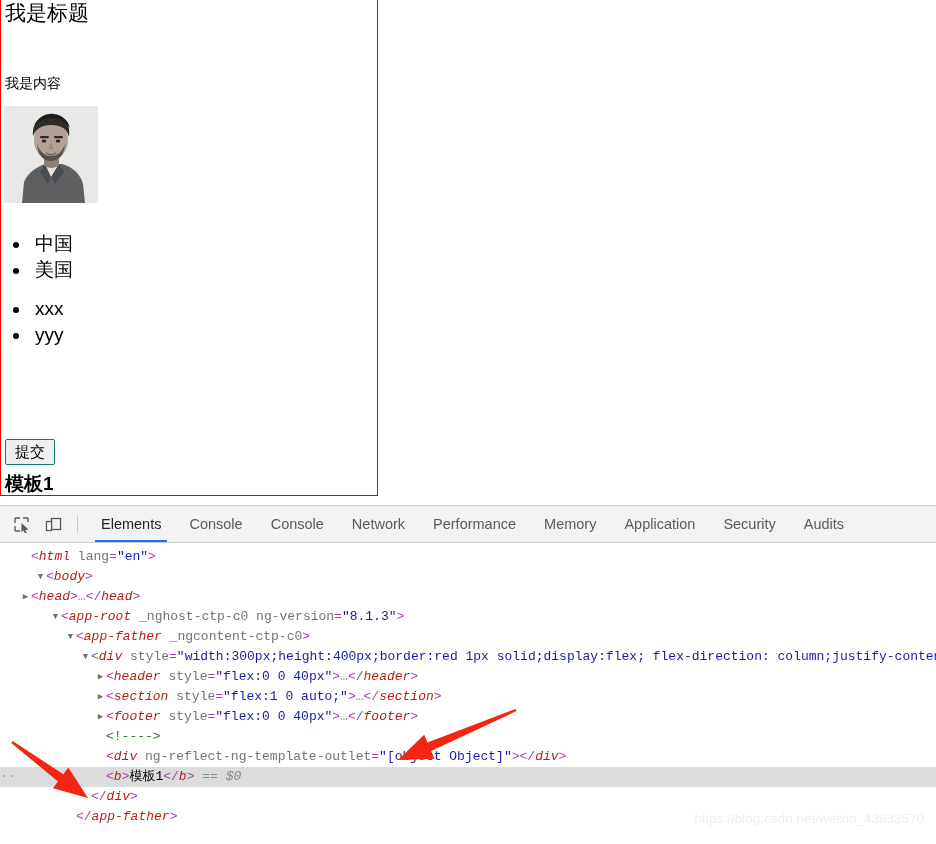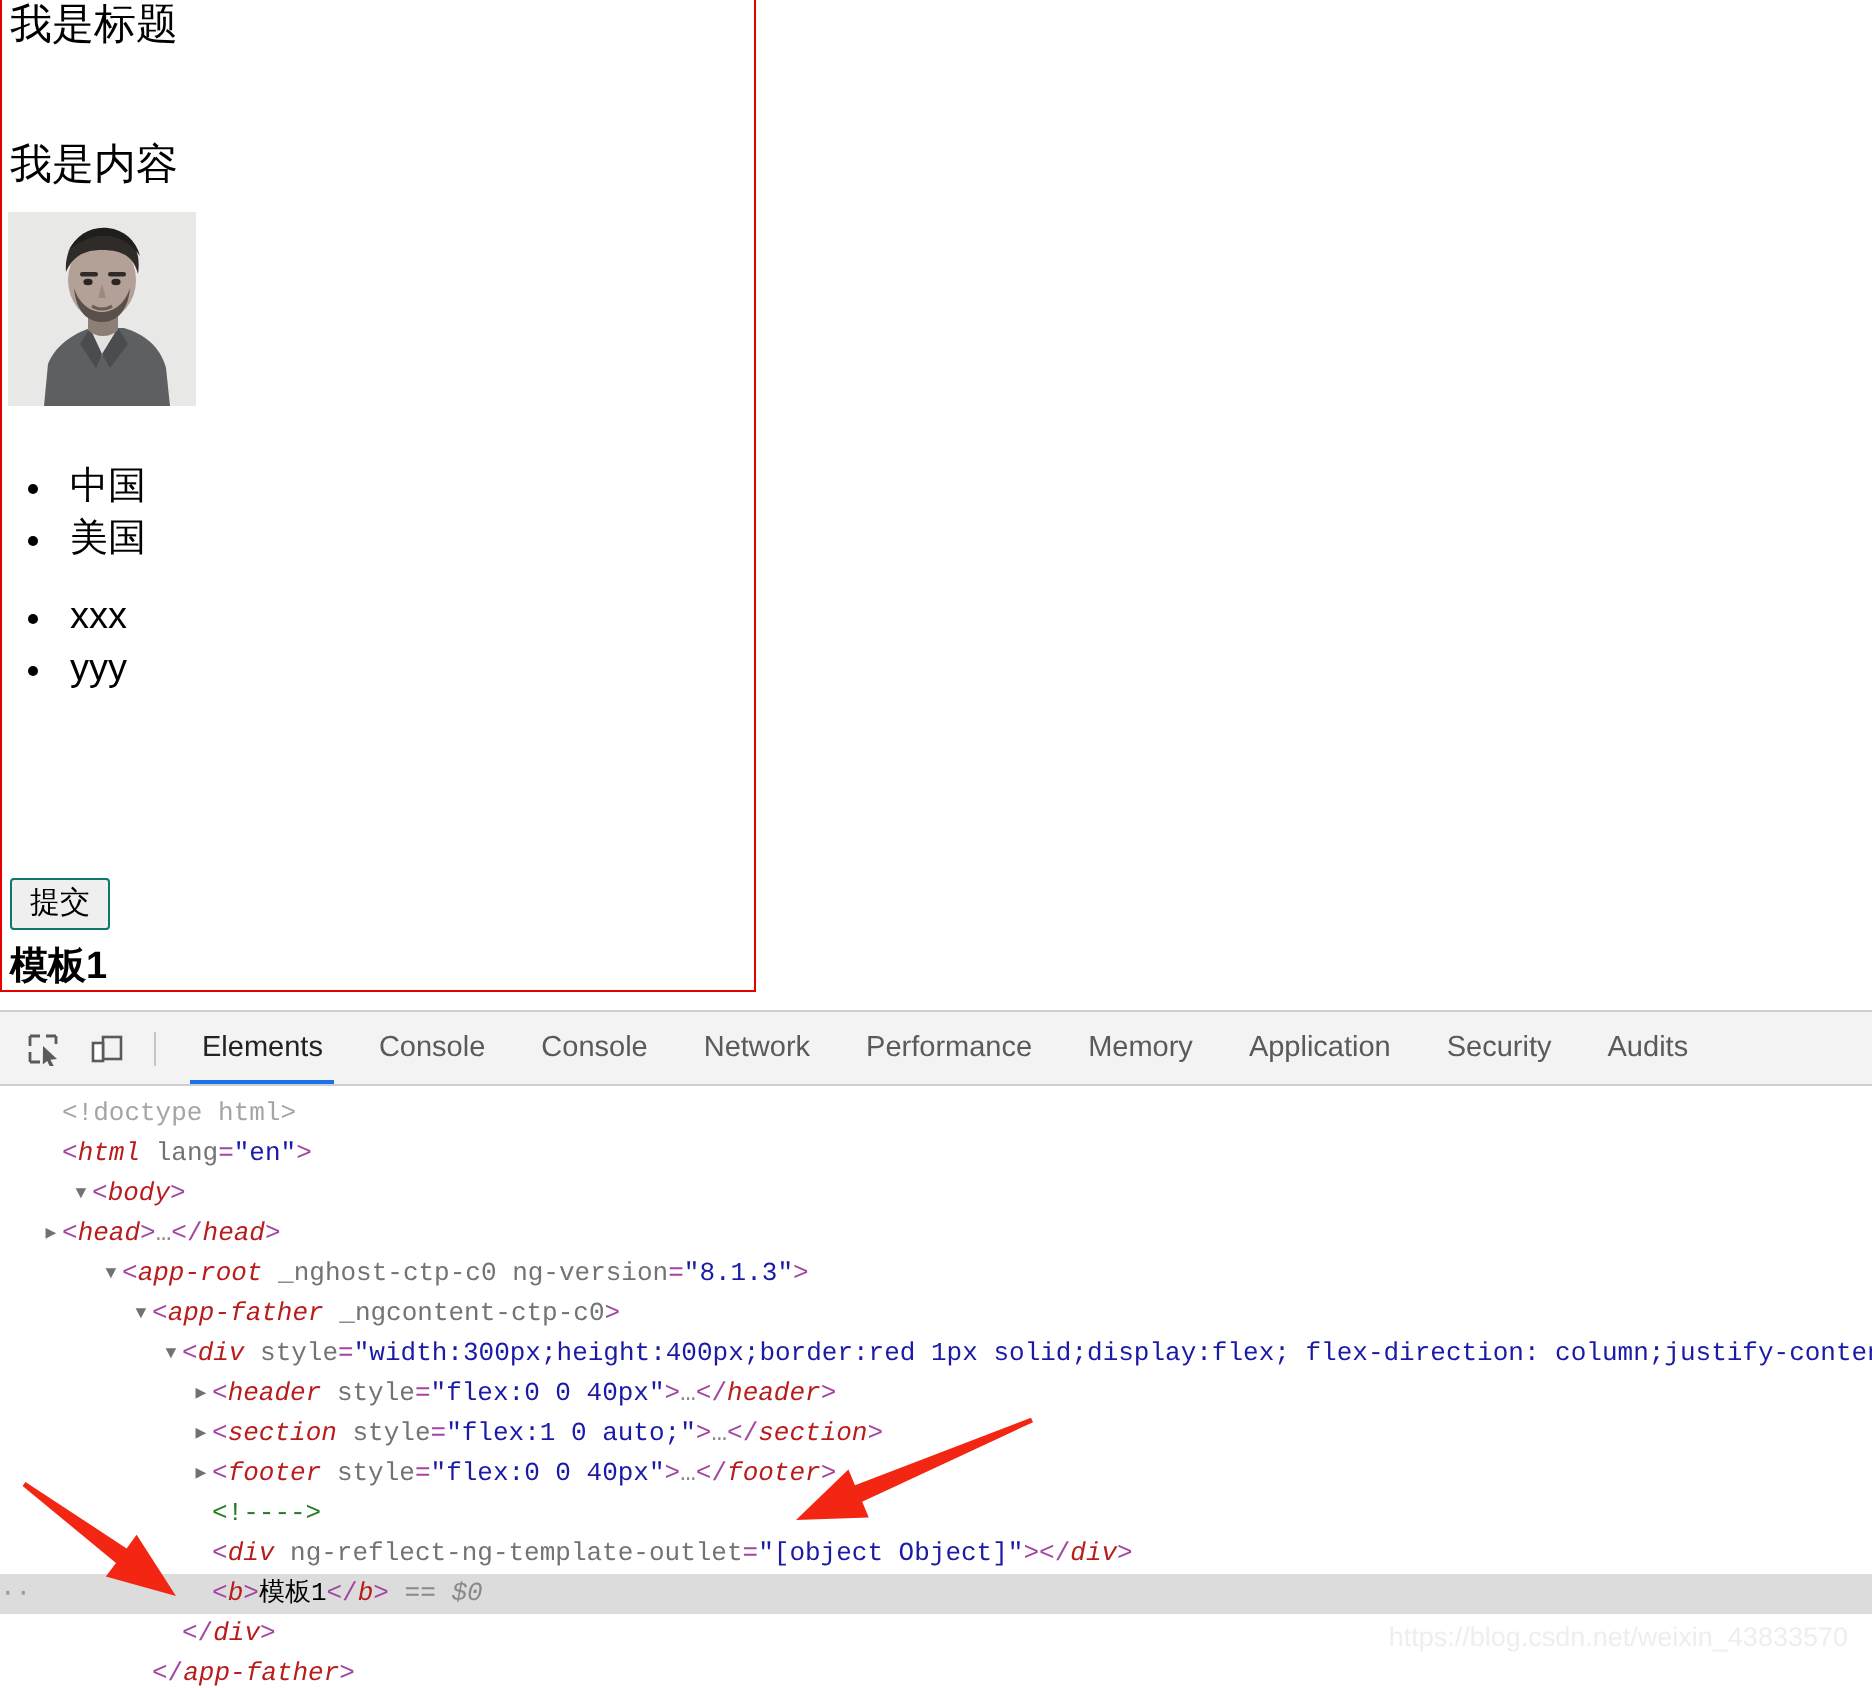--- a/index.html
+++ b/index.html
@@ -57,21 +57,21 @@
     padding: 0;
     white-space: nowrap;
   }
 
   .app-section {
     flex: 1 0 auto;
     padding: 0 4px;
     position: relative;
   }
   .app-section .content-text {
-    font-size: 21px;
+    font-size: 14px;
     line-height: 28px;
     color: #000;
     margin: 0;
     padding: 0;
     position: absolute;
     top: 31px;
     left: 4px;
     white-space: nowrap;
   }
 
@@ -357,21 +357,20 @@
         <div class="dt-tab">Network</div>
         <div class="dt-tab">Performance</div>
         <div class="dt-tab">Memory</div>
         <div class="dt-tab">Application</div>
         <div class="dt-tab">Security</div>
         <div class="dt-tab">Audits</div>
       </div>
     </div>
 
     <div class="dom-tree" id="dom-tree">
-        <div class="dom-row"><span style="display: inline-block; width: 14px;"></span><span class="tw blank"></span><span class="tok-doctype">&lt;!doctype html&gt;</span></div>
         <div class="dom-row"><span style="display: inline-block; width: 14px;"></span><span class="tw blank"></span><span class="tok-punct">&lt;</span><span class="tok-tag">html</span><span> </span><span class="tok-attr">lang</span><span class="tok-punct">=</span><span class="tok-val">"en"</span><span class="tok-punct">&gt;</span></div>
         <div class="dom-row"><span style="display: inline-block; width: 29px;"></span><span class="tw open"></span><span class="tok-punct">&lt;</span><span class="tok-tag">body</span><span class="tok-punct">&gt;</span></div>
         <div class="dom-row"><span style="display: inline-block; width: 14px;"></span><span class="tw closed"></span><span class="tok-punct">&lt;</span><span class="tok-tag">head</span><span class="tok-punct">&gt;</span><span class="tok-ellipsis">…</span><span class="tok-punct">&lt;/</span><span class="tok-tag">head</span><span class="tok-punct">&gt;</span></div>
         <div class="dom-row"><span style="display: inline-block; width: 44px;"></span><span class="tw open"></span><span class="tok-punct">&lt;</span><span class="tok-tag">app-root</span><span> </span><span class="tok-attr">_nghost-ctp-c0</span><span> </span><span class="tok-attr">ng-version</span><span class="tok-punct">=</span><span class="tok-val">"8.1.3"</span><span class="tok-punct">&gt;</span></div>
         <div class="dom-row"><span style="display: inline-block; width: 59px;"></span><span class="tw open"></span><span class="tok-punct">&lt;</span><span class="tok-tag">app-father</span><span> </span><span class="tok-attr">_ngcontent-ctp-c0</span><span class="tok-punct">&gt;</span></div>
         <div class="dom-row"><span style="display: inline-block; width: 74px;"></span><span class="tw open"></span><span class="tok-punct">&lt;</span><span class="tok-tag">div</span><span> </span><span class="tok-attr">style</span><span class="tok-punct">=</span><span class="tok-val">"width:300px;height:400px;border:red 1px solid;display:flex;  flex-direction: column;justify-content:space-between"</span></div>
         <div class="dom-row"><span style="display: inline-block; width: 89px;"></span><span class="tw closed"></span><span class="tok-punct">&lt;</span><span class="tok-tag">header</span><span> </span><span class="tok-attr">style</span><span class="tok-punct">=</span><span class="tok-val">"flex:0 0 40px"</span><span class="tok-punct">&gt;</span><span class="tok-ellipsis">…</span><span class="tok-punct">&lt;/</span><span class="tok-tag">header</span><span class="tok-punct">&gt;</span></div>
         <div class="dom-row"><span style="display: inline-block; width: 89px;"></span><span class="tw closed"></span><span class="tok-punct">&lt;</span><span class="tok-tag">section</span><span> </span><span class="tok-attr">style</span><span class="tok-punct">=</span><span class="tok-val">"flex:1 0 auto;"</span><span class="tok-punct">&gt;</span><span class="tok-ellipsis">…</span><span class="tok-punct">&lt;/</span><span class="tok-tag">section</span><span class="tok-punct">&gt;</span></div>
         <div class="dom-row"><span style="display: inline-block; width: 89px;"></span><span class="tw closed"></span><span class="tok-punct">&lt;</span><span class="tok-tag">footer</span><span> </span><span class="tok-attr">style</span><span class="tok-punct">=</span><span class="tok-val">"flex:0 0 40px"</span><span class="tok-punct">&gt;</span><span class="tok-ellipsis">…</span><span class="tok-punct">&lt;/</span><span class="tok-tag">footer</span><span class="tok-punct">&gt;</span></div>
         <div class="dom-row"><span style="display: inline-block; width: 89px;"></span><span class="tw blank"></span><span class="tok-comment">&lt;!----&gt;</span></div>

